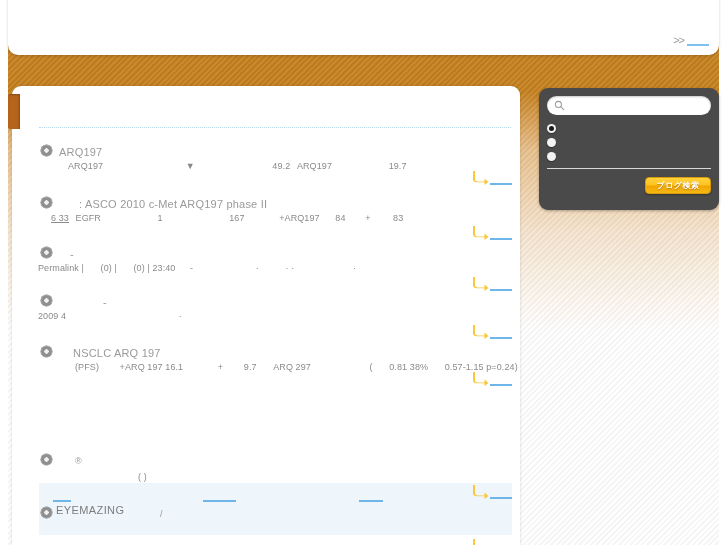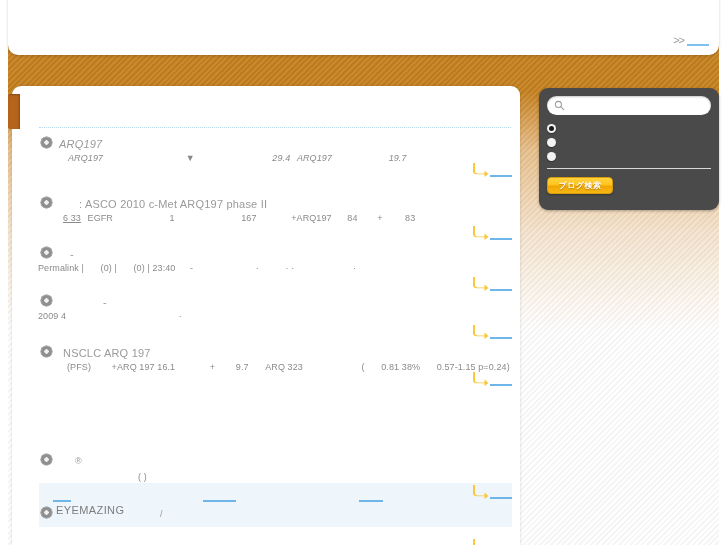--- a/index.html
+++ b/index.html
@@ -183,21 +183,21 @@
     color: #2b6fb5;
     line-height: 10px;
   }
 
   
   .promo {
     position: absolute;
     left: 27px;
     top: 397px;
     width: 473px;
-    height: 44px;
+    height: 52px;
     background: #eef6fc;
   }
   .promo-links {
     position: relative;
     height: 14px;
   }
   .promo-links .pl {
     position: absolute;
     display: inline-block;
     height: 9px;
@@ -295,21 +295,21 @@
 
   .divider {
     margin-top: 5px;
     width: 164px;
     border-top: 1px solid #d9d9d9;
   }
 
   .search-btn-wrap {
     margin-top: 8px;
     display: flex;
-    justify-content: flex-start;
+    justify-content: flex-end;
   }
   .search-btn {
     width: 66px;
     height: 17px;
     border: 1px solid #d79d0c;
     border-radius: 4px;
     background: linear-gradient(to bottom, #ffd23e 0%, #ffc21c 48%, #f0a400 52%, #f6b714 100%);
     color: #ffffff;
     font-family: "Liberation Sans", sans-serif;
     font-size: 8px;
@@ -350,47 +350,47 @@
       <span class="chev">&gt;&gt;</span>
       <a class="lnk" href="#"></a>
     </div>
   </div>
 
   <div class="main-card">
     <div class="card-inner">
 
       <div class="dotted-sep"></div>
 
-      <div class="entry" style="top:50px;font-style:italic;">
+      <div class="entry" style="top:58px;">
         <div class="entry-head">
           <span class="bullet"></span>
           <span class="entry-title">ARQ197</span>
         </div>
         <div class="entry-meta">
           <span style="margin-left:27px;">ARQ197</span>
           <span style="margin-left:80px;">▼</span>
-          <span style="margin-left:75px;">29.4</span>
+          <span style="margin-left:75px;">49.2</span>
           <span style="margin-left:4px;">ARQ197</span>
           <span style="margin-left:54px;">19.7</span>
         </div>
         <div class="more-row" style="top:26px;">
           <svg class="arrow-ico" viewBox="0 0 17 15">
             <path d="M3 1 L3 9 Q3 11.5 6 11.5 L12.5 11.5 L12.5 8.5 L16.5 12 L12.5 15 L12.5 12.2 L5 12.2 Q1 12.2 1 9.2 L1 1 Z" fill="#fcc63a"></path>
           </svg>
           <a class="more-link" href="#"></a>
         </div>
       </div>
 
       <div class="entry" style="top:110px;">
         <div class="entry-head">
           <span class="bullet"></span>
           <span class="entry-title" style="padding-left:38px;">: ASCO 2010    c-Met    ARQ197 phase II</span>
         </div>
         <div class="entry-meta">
-          <span style="margin-left:22px;text-decoration:underline;">6 33</span>
+          <span style="margin-left:10px;text-decoration:underline;">6 33</span>
           <span style="margin-left:4px;">EGFR</span>
           <span style="margin-left:54px;">1</span>
           <span style="margin-left:64px;">167</span>
           <span style="margin-left:32px;">+ARQ197</span>
           <span style="margin-left:13px;">84</span>
           <span style="margin-left:17px;">+</span>
           <span style="margin-left:20px;">83</span>
         </div>
         <div class="more-row" style="top:29px;">
           <svg class="arrow-ico" viewBox="0 0 17 15">
@@ -435,28 +435,28 @@
           <svg class="arrow-ico" viewBox="0 0 17 15">
             <path d="M3 1 L3 9 Q3 11.5 6 11.5 L12.5 11.5 L12.5 8.5 L16.5 12 L12.5 15 L12.5 12.2 L5 12.2 Q1 12.2 1 9.2 L1 1 Z" fill="#fcc63a"></path>
           </svg>
           <a class="more-link" href="#"></a>
         </div>
       </div>
 
       <div class="entry" style="top:259px;">
         <div class="entry-head">
           <span class="bullet"></span>
-          <span class="entry-title" style="padding-left:22px;">NSCLC                ARQ 197</span>
+          <span class="entry-title" style="padding-left:32px;">NSCLC                ARQ 197</span>
         </div>
         <div class="entry-meta">
-          <span style="margin-left:26px;">(PFS)</span>
+          <span style="margin-left:34px;">(PFS)</span>
           <span style="margin-left:18px;">+ARQ 197  16.1</span>
           <span style="margin-left:32px;">+</span>
           <span style="margin-left:18px;">9.7</span>
-          <span style="margin-left:14px;">ARQ 323</span>
+          <span style="margin-left:14px;">ARQ 297</span>
           <span style="margin-left:56px;">(</span>
           <span style="margin-left:14px;">0.81 38%</span>
           <span style="margin-left:14px;">0.57-1.15 p=0.24)</span>
         </div>
         <div class="more-row" style="top:26px;">
           <svg class="arrow-ico" viewBox="0 0 17 15">
             <path d="M3 1 L3 9 Q3 11.5 6 11.5 L12.5 11.5 L12.5 8.5 L16.5 12 L12.5 15 L12.5 12.2 L5 12.2 Q1 12.2 1 9.2 L1 1 Z" fill="#fcc63a"></path>
           </svg>
           <a class="more-link" href="#"></a>
         </div>

